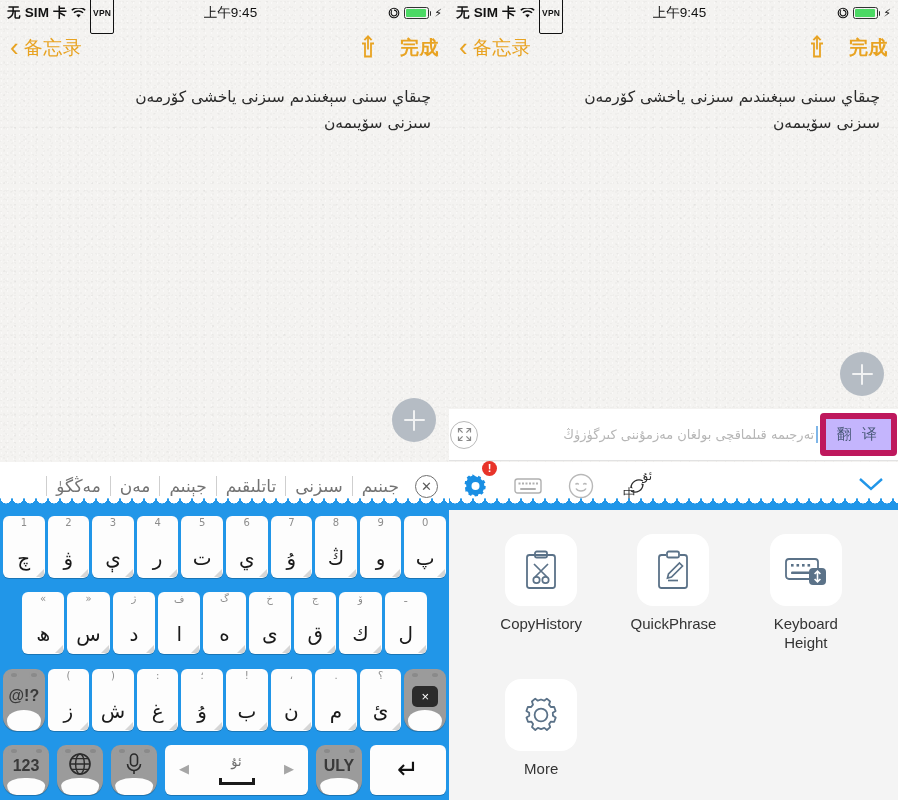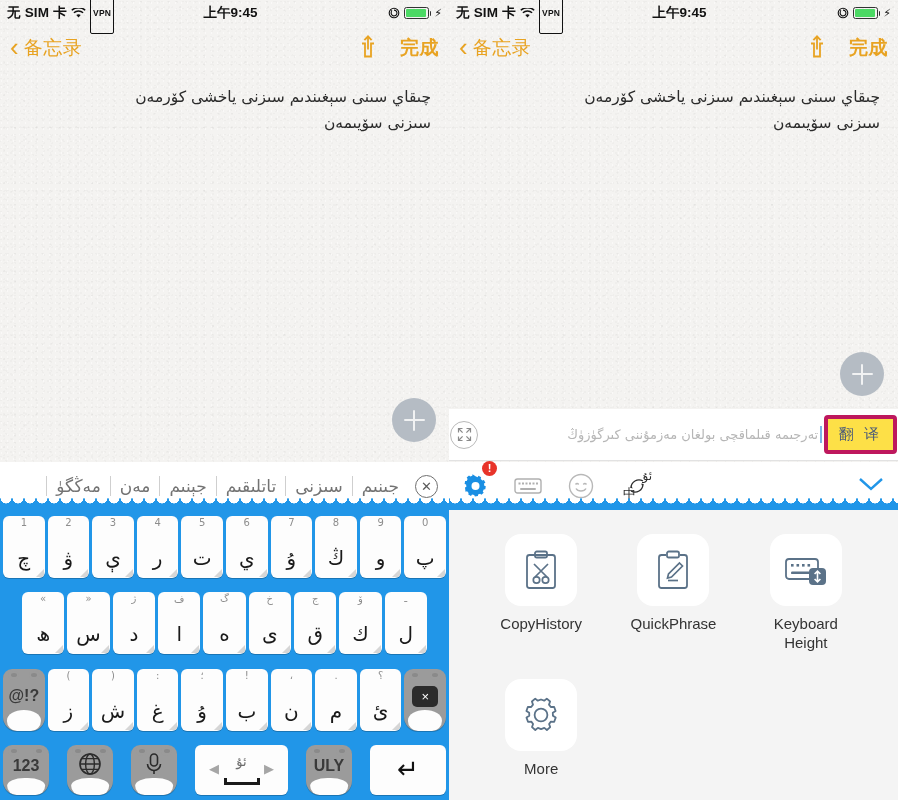--- a/index.html
+++ b/index.html
@@ -34,21 +34,21 @@
   .sb-left{display:flex;align-items:center;gap:4px;}
   .sb-nosim{font-size:13.5px;letter-spacing:.2px;white-space:nowrap;}
   .sb-wifi{display:inline-block;width:15px;height:11px;position:relative;}
   .sb-wifi svg{position:absolute;left:0;top:0;}
   .sb-vpn{
     border:1.4px solid #111;border-radius:2px;font-size:8.5px;
     padding:15px 2px;line-height:10px;font-weight:bold;letter-spacing:.3px;
   }
   .sb-center{
     position:absolute;left:12px;right:0;text-align:center;font-size:13.5px;
-    font-weight:bold;pointer-events:none;
+    font-weight:normal;pointer-events:none;
   }
   .sb-right{margin-left:auto;display:flex;align-items:center;gap:4px;z-index:2;}
   .sb-lock{width:12px;height:12px;}
   .sb-batt{
     width:25px;height:11.5px;border:1.3px solid #333;border-radius:2.5px;
     position:relative;box-sizing:border-box;padding:1px;
   }
   .sb-batt::after{
     content:"";position:absolute;right:-3.2px;top:3px;width:1.8px;height:4.5px;
     background:#333;border-radius:0 1px 1px 0;
@@ -106,21 +106,21 @@
     direction:rtl;overflow:hidden;
   }
   .tr-caret{
     width:1.6px;height:17px;background:#7fb6e8;margin-left:2px;flex:0 0 auto;
   }
   .tr-placeholder{
     font-family:"DejaVu Sans","Liberation Sans",sans-serif;
     font-size:13px;color:#b6b6b6;white-space:nowrap;
   }
   .tr-btn{
-    flex:0 0 auto;border:4px solid #be185d;border-radius:4px;background:#fde047;
+    flex:0 0 auto;border:6px solid #be185d;border-radius:4px;background:#c4b5fd;
     color:#4a5a7a;font-size:15px;padding:6px 11px;letter-spacing:3px;cursor:pointer;
     margin-left:2px;
   }
 
   
   .cand-bar{
     position:absolute;left:0;right:0;top:462px;height:48px;background:#fff;
     display:flex;align-items:center;direction:rtl;padding:0 6px;box-sizing:border-box;
     overflow:hidden;
   }
@@ -208,21 +208,21 @@
   .ear.l{left:5px;} .ear.r{right:5px;}
   .ear::after{content:"";position:absolute;inset:2.5px;border-radius:50%;background:#8a8a8a;}
   .hippo-label{
     position:relative;z-index:2;color:#3a3a3a;font-size:16px;font-weight:bold;
     transform:translateY(-4px);
   }
   .hippo-del{
     position:relative;z-index:2;background:#2b2b2b;color:#fff;border-radius:5px;
     padding:3px 9px;font-size:13px;transform:translateY(-3px);line-height:1.2;
   }
-  .row4{gap:18px;}
+  .row4{gap:8px;}
   .row4 .hippo,.row4 .key{height:50px;}
   .k-small{flex:0 0 46px;}
   .space{
     position:relative;background:#fdfdfd;border-radius:6px;flex:1 1 auto;height:50px;
     box-shadow:0 1px 0 rgba(0,0,0,.22);display:flex;align-items:center;
     justify-content:center;cursor:pointer;overflow:hidden;
   }
   .space .arrow{position:absolute;color:#a6a6a6;font-size:13px;top:16px;}
   .space .arrow.l{left:14px;} .space .arrow.r{right:14px;}
   .space .sp-txt{

